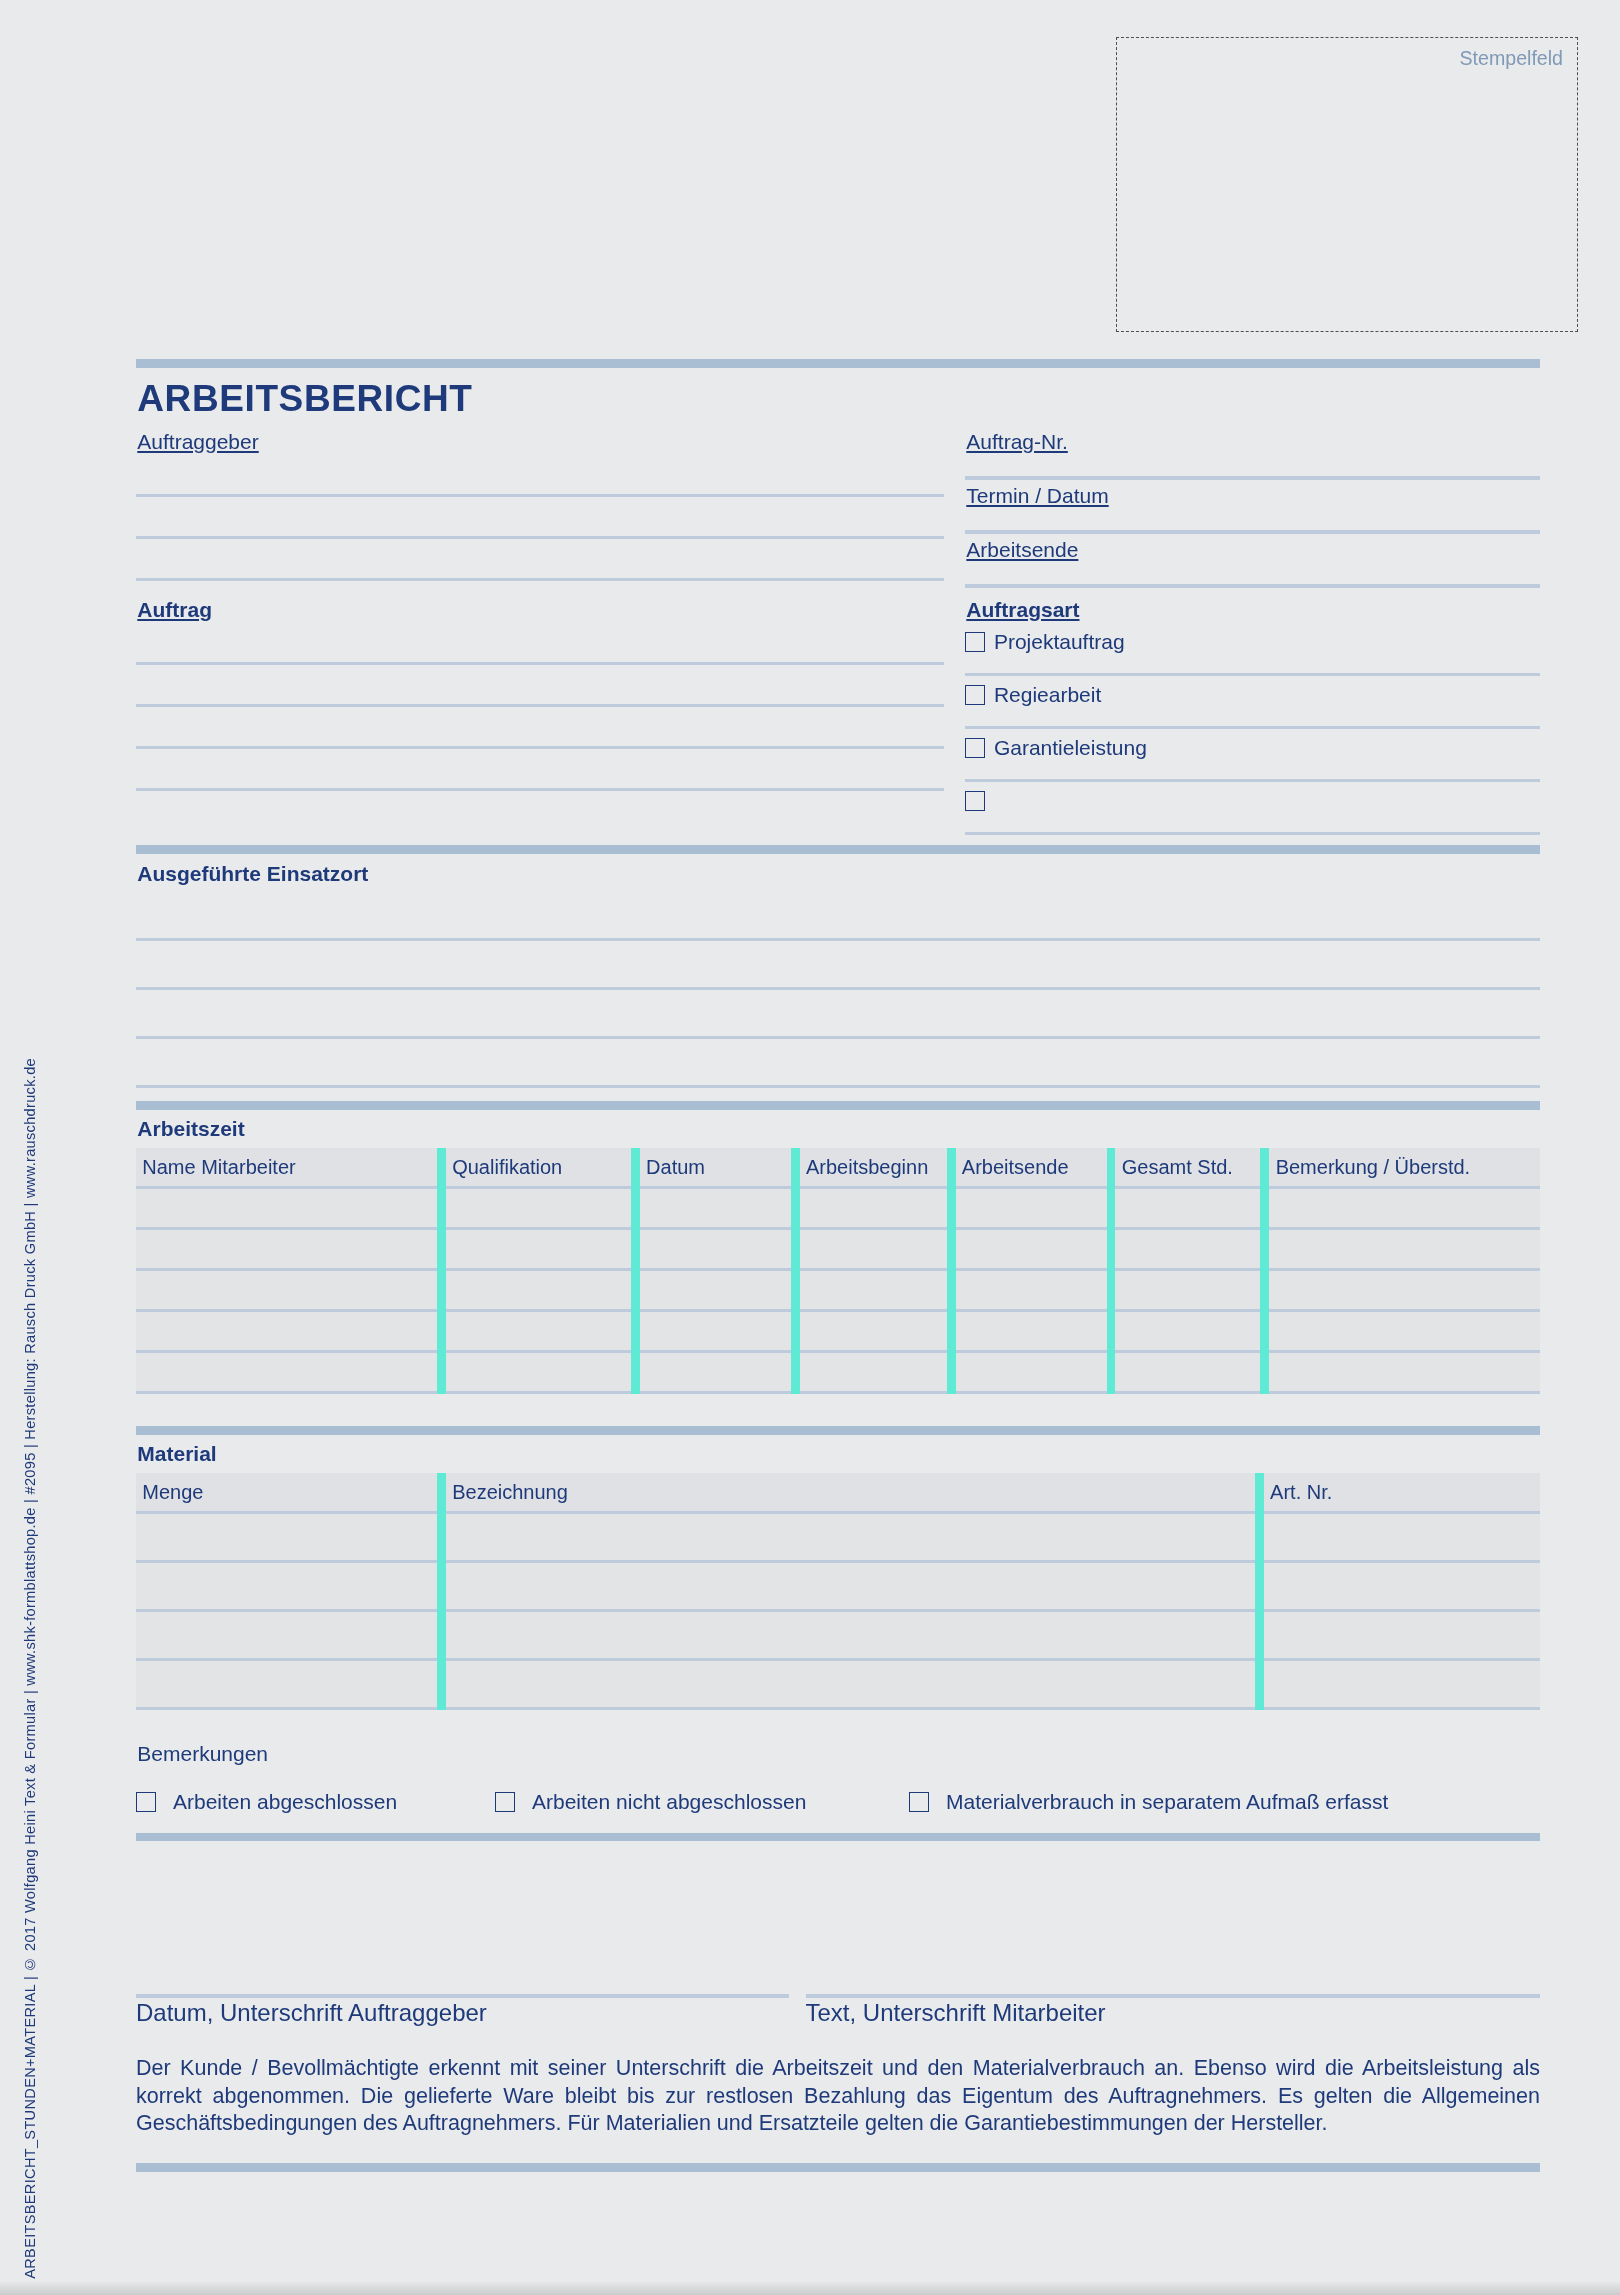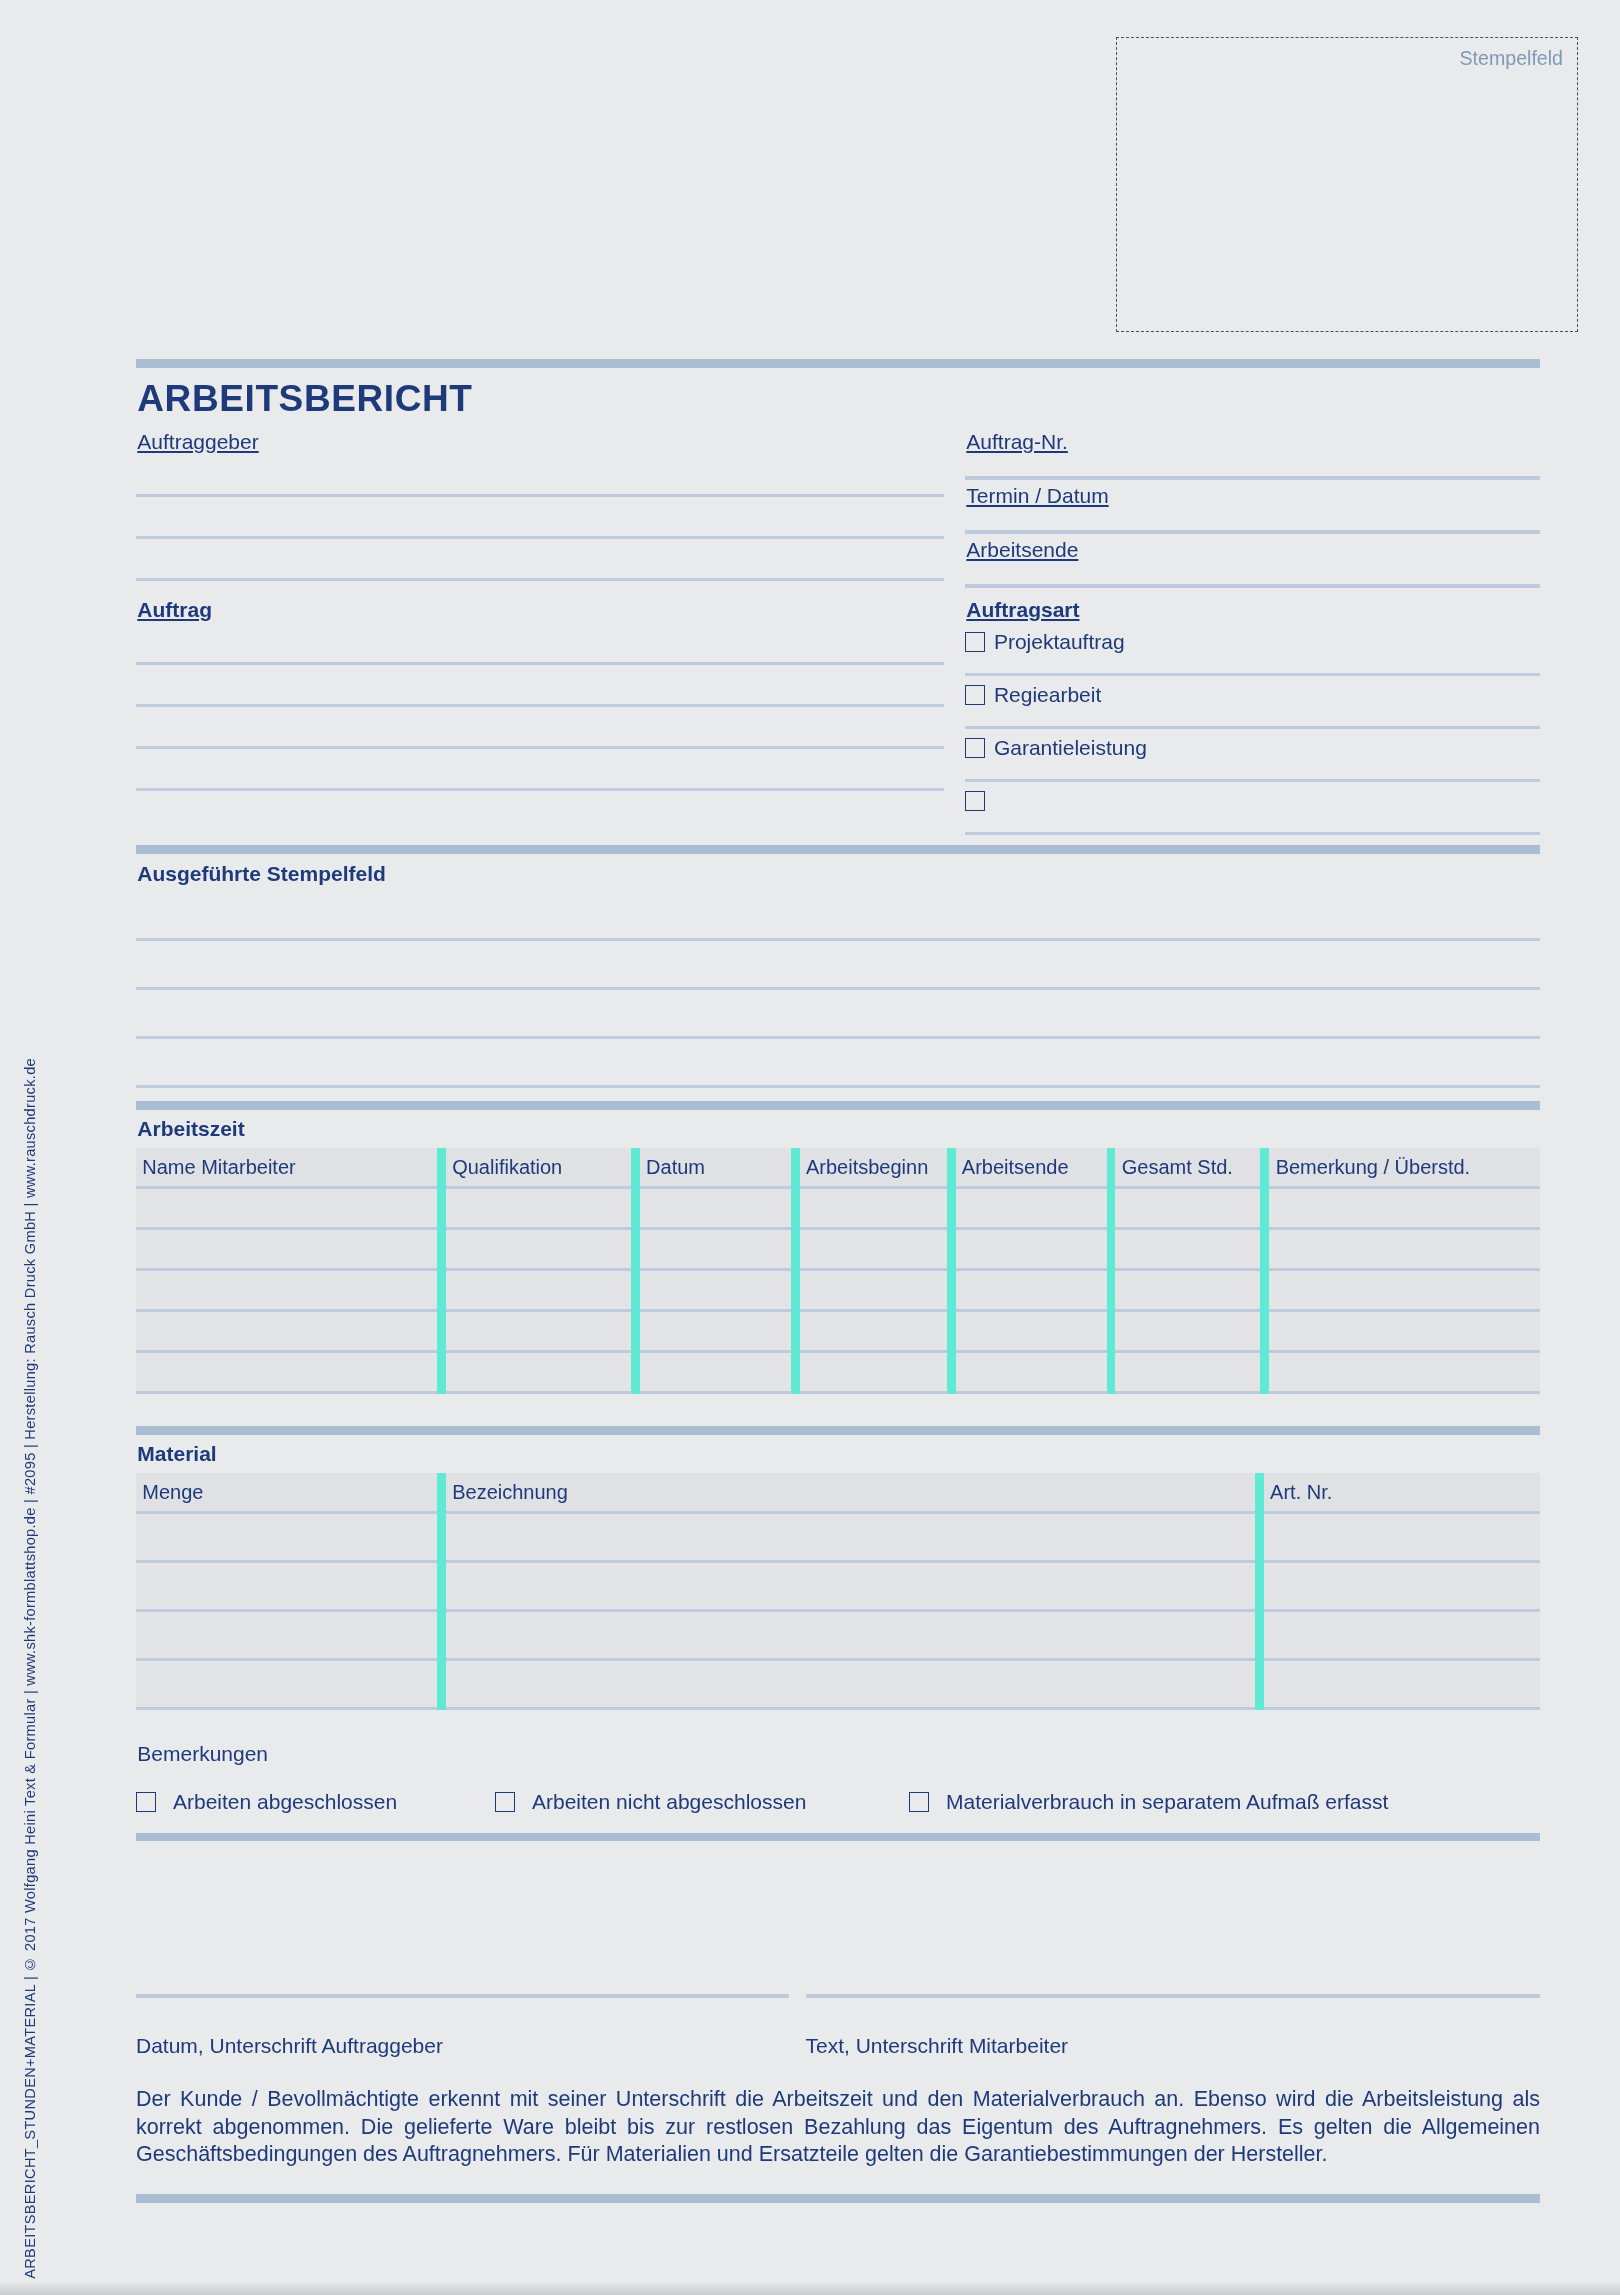--- a/index.html
+++ b/index.html
@@ -47,21 +47,21 @@
   .tcell{height:41px;background:var(--cell);border-bottom:3.8px solid var(--line);}
   .mt .tcell{height:49px;}
   .remarks-label{font-size:21px;color:var(--navy);margin-top:32px;padding-left:1.3px;}
   .checks{display:flex;margin-top:24px;align-items:center;}
   .check-item{display:flex;align-items:center;gap:17px;}
   .check-item:nth-child(1){width:359px;}
   .check-item:nth-child(2){width:414px;}
   .after-checks{margin-top:19px;}
   .sign-row{display:grid;grid-template-columns:653px 1fr;column-gap:16.5px;margin-top:153px;}
   .sign .line{height:3.8px;background:var(--line);}
-  .sign .slabel{font-size:21px;color:var(--navy);padding-top:23px;margin-top:13px;}
+  .sign .slabel{font-size:24px;color:var(--navy);padding-top:1px;}
   .legal{margin-top:28px;font-size:21.5px;line-height:1.28;color:var(--navy);text-align:justify;}
   .bar-bottom{margin-top:25px;}
   .bottom-edge{position:absolute;left:0;right:0;bottom:0;height:14px;background:linear-gradient(to bottom,#e9eaeb,#c9cbcd);}
 </style>
 </head>
 <body>
 
 <div class="sheet">
 
   <div class="side-text">ARBEITSBERICHT_STUNDEN+MATERIAL | © 2017 Wolfgang Heini Text &amp; Formular | www.shk-formblattshop.de | #2095 | Herstellung: Rausch Druck GmbH | www.rauschdruck.de</div>
@@ -122,21 +122,21 @@
         </div>
         <div class="crow">
           <span class="checkbox"></span>
           <span class="clabel"></span>
         </div>
       </div>
     </div>
 
     <div class="sec-services">
       <div class="bar"></div>
-      <div class="section-label">Ausgeführte Stempelfeld</div>
+      <div class="section-label">Ausgeführte Einsatzort</div>
       <div class="frow tall"></div>
       <div class="frow tall"></div>
       <div class="frow tall"></div>
       <div class="frow tall"></div>
     </div>
 
     <div class="sec-worktime">
       <div class="bar"></div>
       <div class="section-label">Arbeitszeit</div>
       <div class="table wt">

